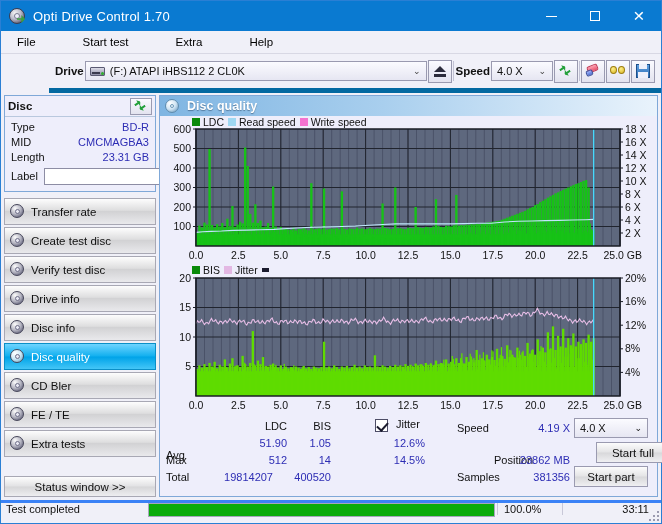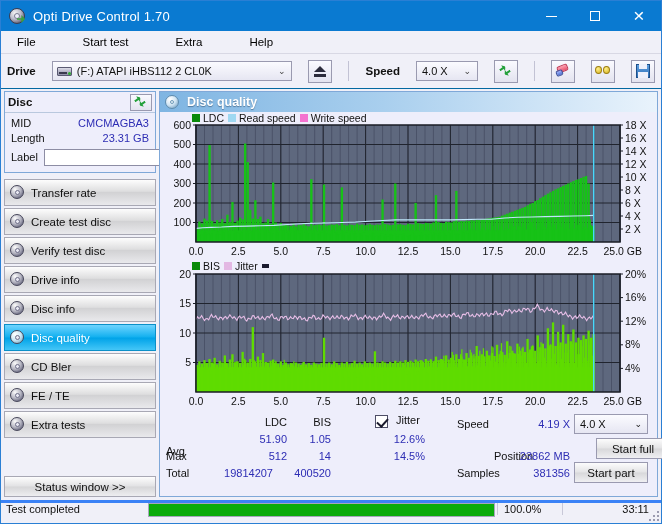--- a/index.html
+++ b/index.html
@@ -38,21 +38,21 @@
   .gl-close{display:block;font-size:14px;line-height:10px;transform:scaleX(1.05);}
   
   .menubar{
     height:22px;background:#f0f0f8;display:flex;align-items:center;
     border-bottom:1px solid #d8d8e4;padding-left:7px;flex:0 0 auto;gap:29px;
   }
   .menu-item{padding:3px 9px;font-size:11.5px;color:#000;}
   
   .toolbar{
     height:34px;background:#f0f0f8;display:flex;align-items:center;
-    border-bottom:1px solid #0369a1;padding:0 6px;gap:16px;flex:0 0 auto;
+    border-bottom:5px solid #0369a1;padding:0 6px;gap:1px;flex:0 0 auto;margin-left:48px;
   }
   .tb-label{font-weight:bold;font-size:11.5px;color:#111;}
   .combo{
     height:20px;background:linear-gradient(#fbfbff,#e6e6f2);
     border:1px solid #9a9ab0;display:flex;align-items:center;
     font-size:11px;color:#111;box-sizing:border-box;position:relative;
   }
   .combo .caret{margin-left:auto;margin-right:6px;font-size:9px;color:#444;}
   .combo-drive{flex:1 1 auto;min-width:0;padding-left:4px;}
   .drive-ico{width:15px;height:13px;position:relative;margin-right:5px;flex:0 0 auto;}
@@ -280,20 +280,24 @@
         <div class="panel-head">
           <span class="panel-title">Disc</span>
           <div class="tbtn">
             <span class="recyc">
                 <i class="a1"></i>
                 <i class="a2"></i>
               </span>
           </div>
         </div>
         <div class="panel-body">
+          <div class="row">
+            <span class="k">Type</span>
+            <span class="v">BD-R</span>
+          </div>
           <div class="row">
             <span class="k">MID</span>
             <span class="v">CMCMAGBA3</span>
           </div>
           <div class="row">
             <span class="k">Length</span>
             <span class="v">23.31 GB</span>
           </div>
           <div class="label-row">
             <span class="k">Label</span>

